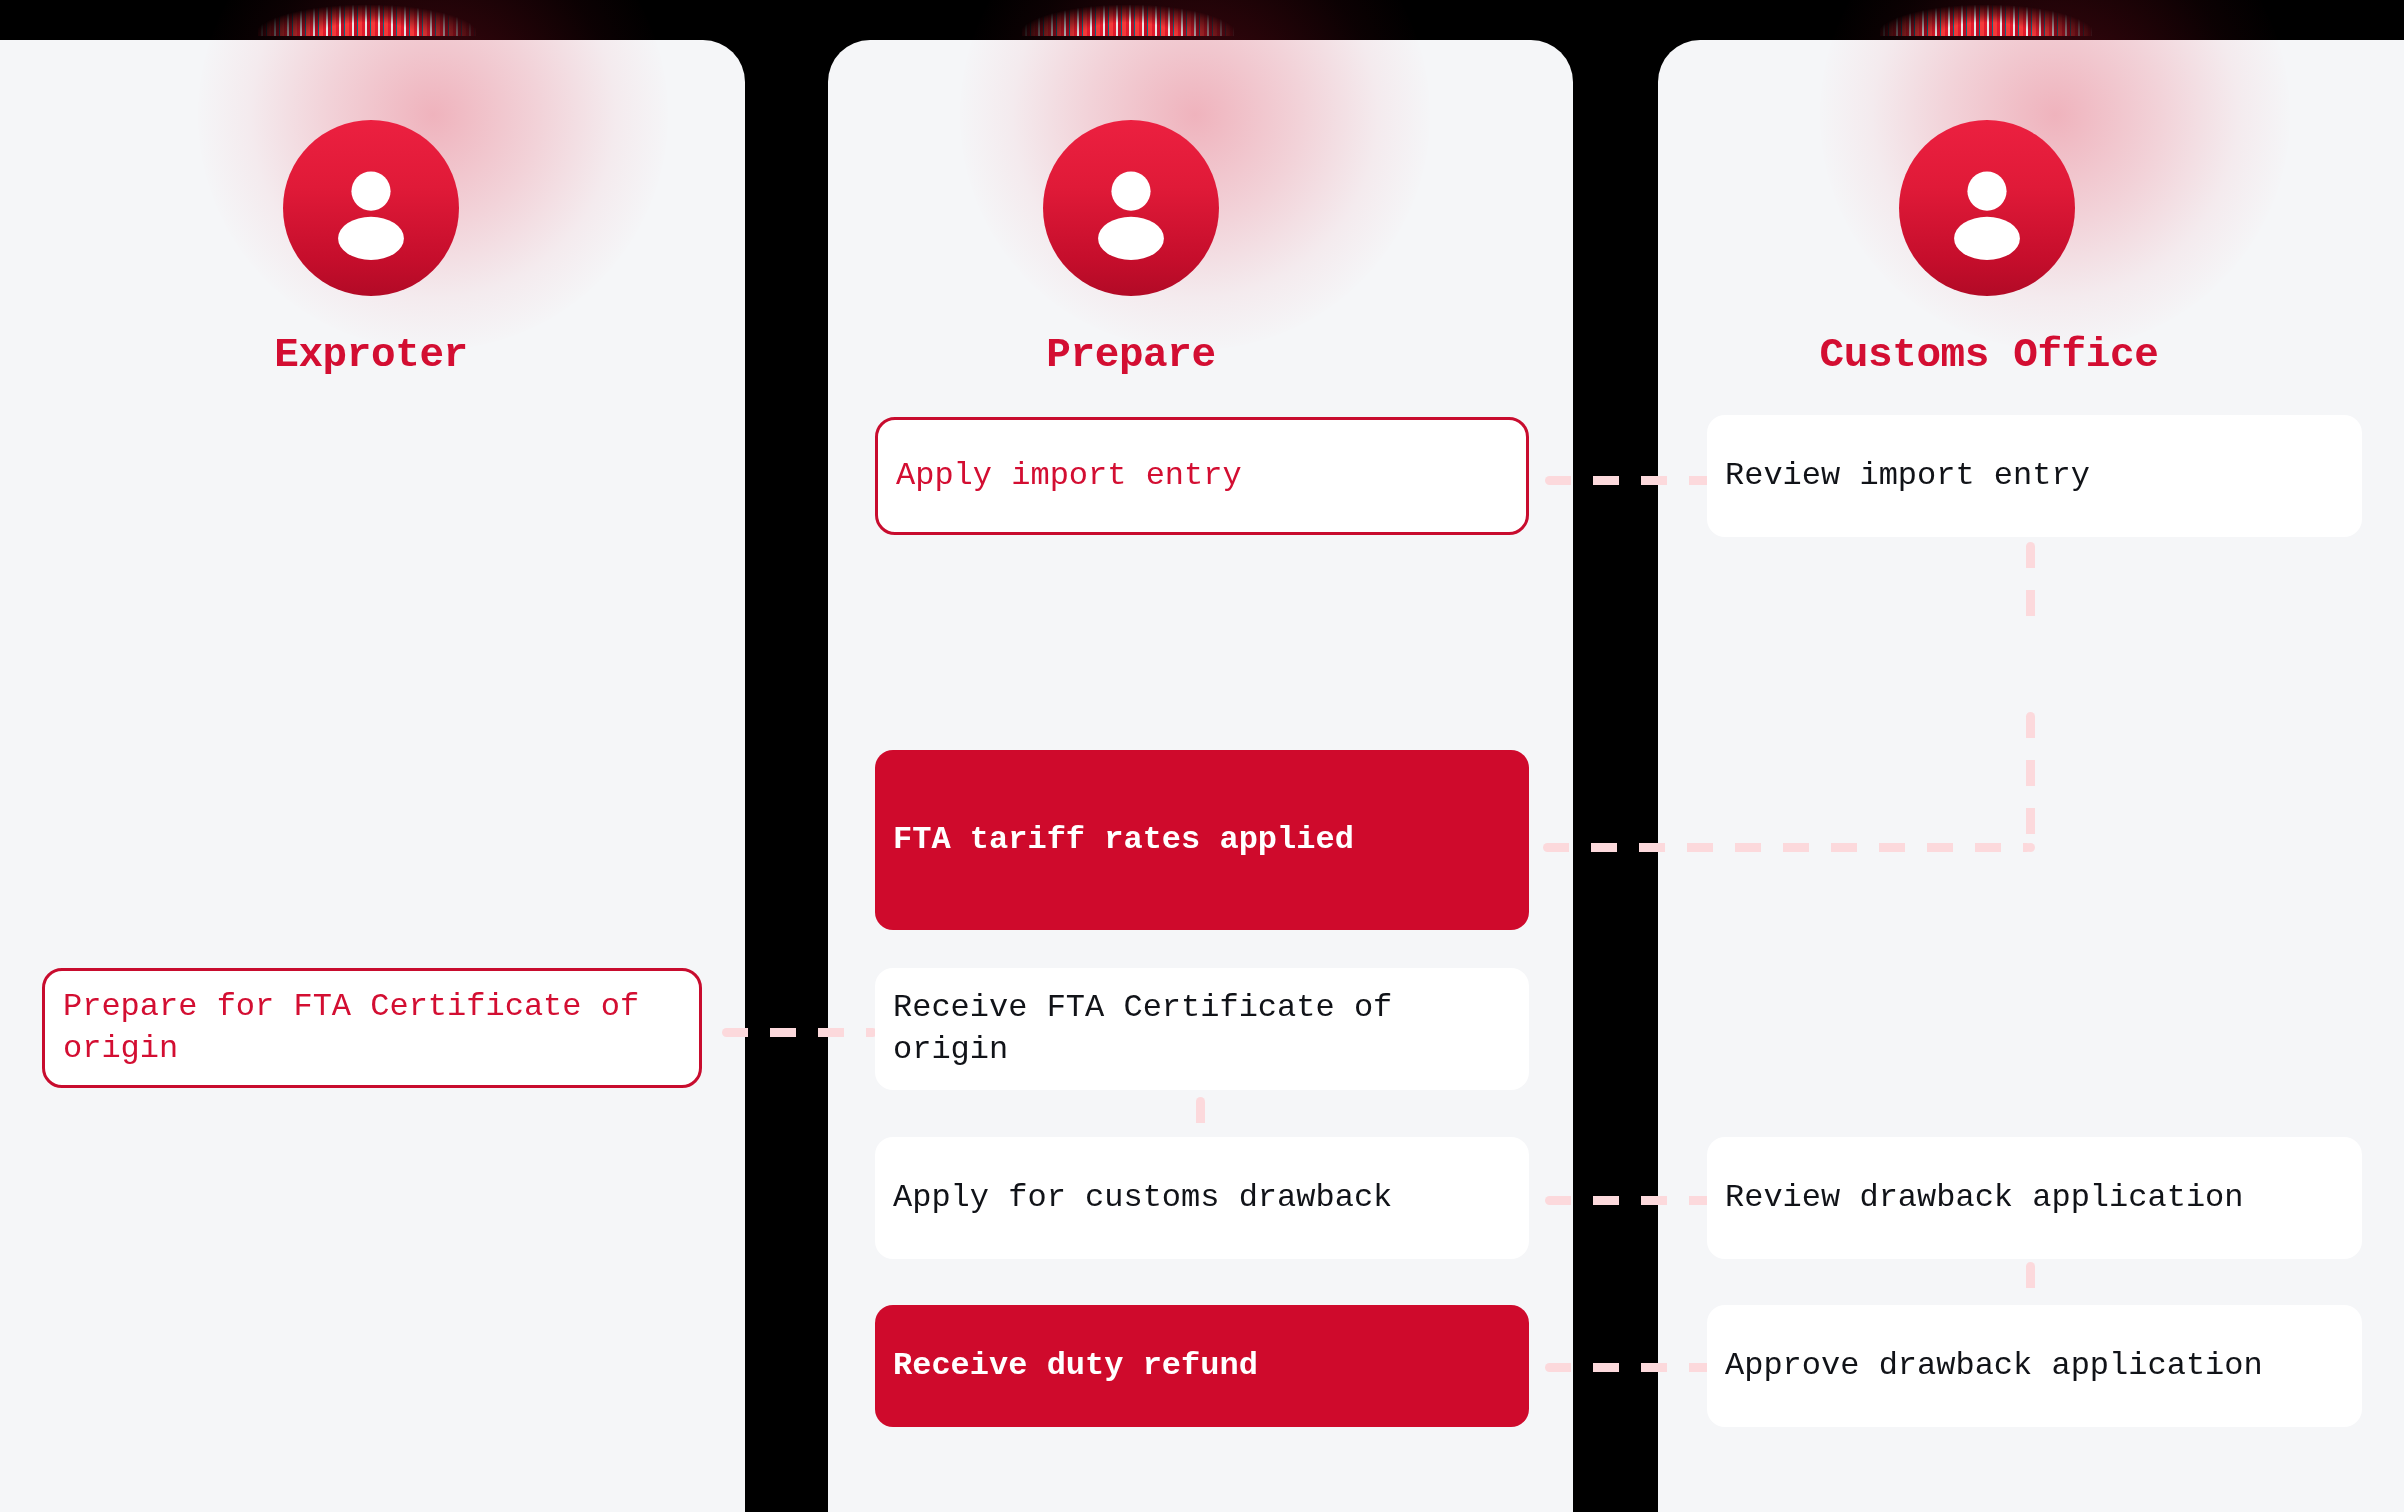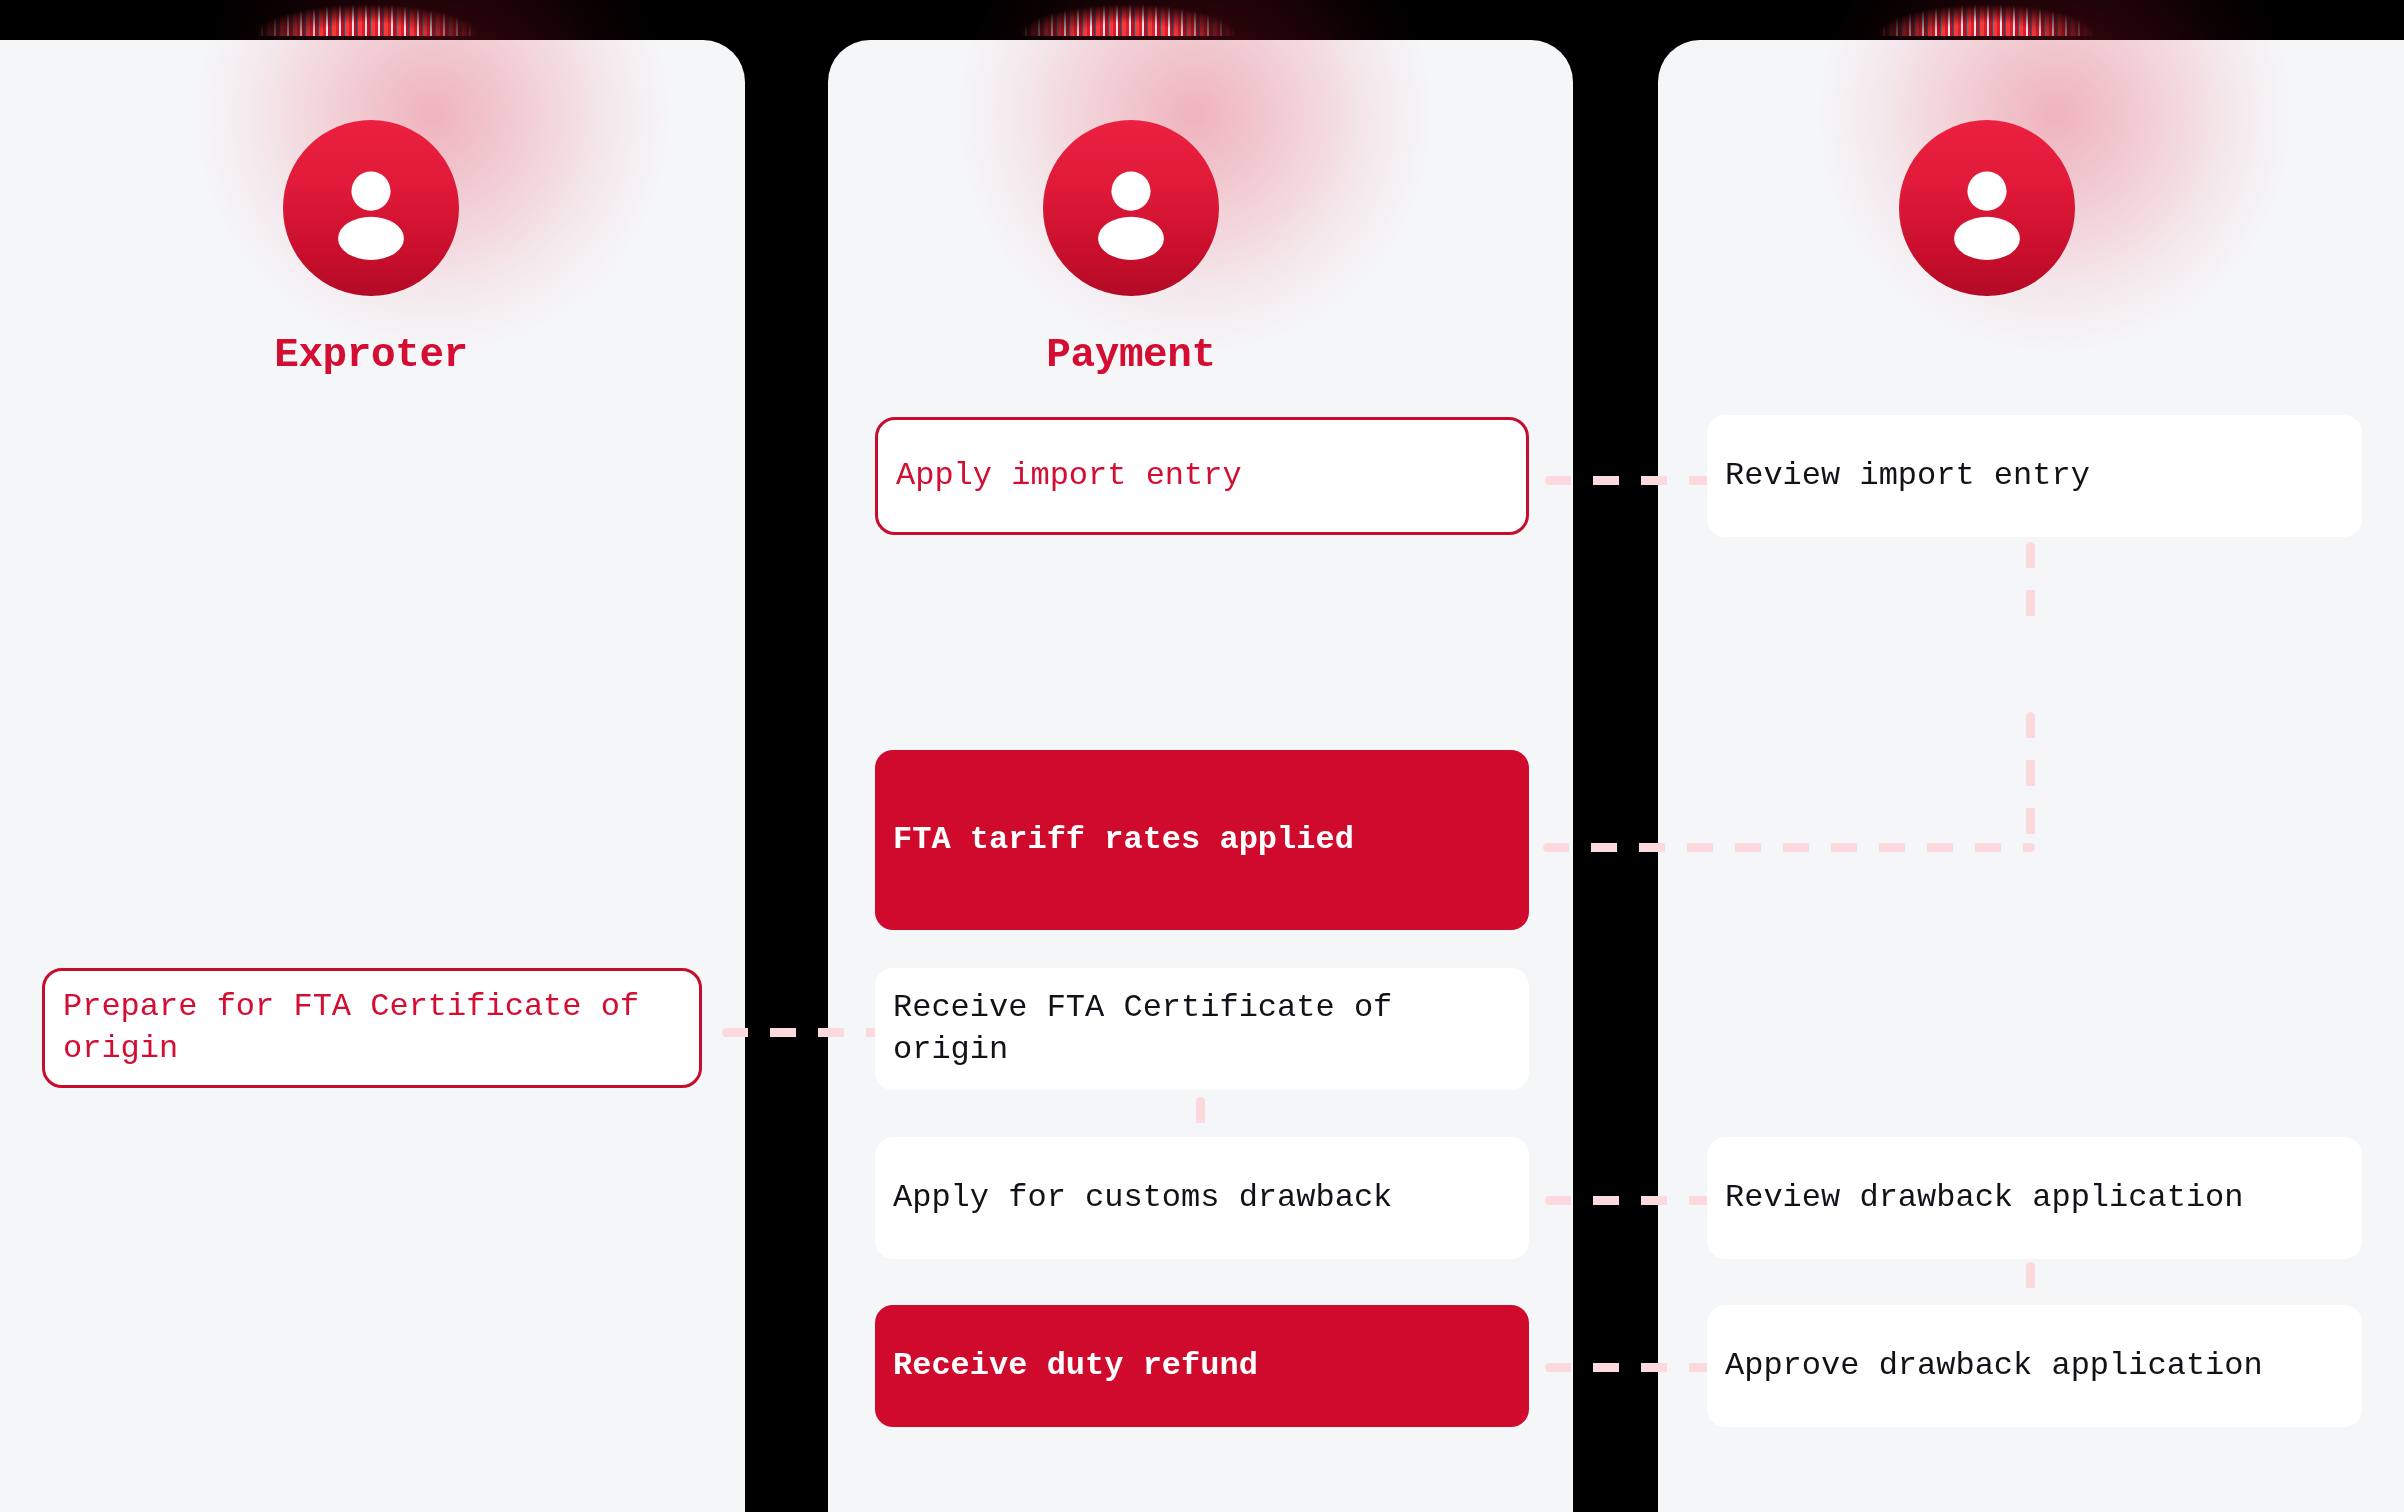--- a/index.html
+++ b/index.html
@@ -186,21 +186,22 @@
     </svg>
   </div>
   <div class="avatar col-2">
     <svg viewBox="0 0 64 64" aria-hidden="true">
       <circle cx="32" cy="22" r="11.6" fill="#ffffff"></circle>
       <ellipse cx="32" cy="50" rx="19.5" ry="12.8" fill="#ffffff"></ellipse>
     </svg>
   </div>
 
   <div class="col-title col-0">Exproter</div>
-  <div class="col-title col-1">Payment</div>
+  <div class="col-title col-1">Prepare</div>
+  <div class="col-title col-2">Customs Office</div>
 
   <div class="dash-h" style="left:1545px; top:476px; width:170px;"></div>
 
   <div class="dash-v" style="left:2026px; top:542px; width:9px; height:80px;"></div>
 
   <div class="dash-v" style="left:2026px; top:712px; width:9px; height:140px;"></div>
   <div class="elbow-corner" style="left:2026px; top:843px;"></div>
   <div class="dash-h" style="left:1543px; top:843px; width:488px;"></div>
 
   <div class="dash-h" style="left:722px; top:1028px; width:155px;"></div>

